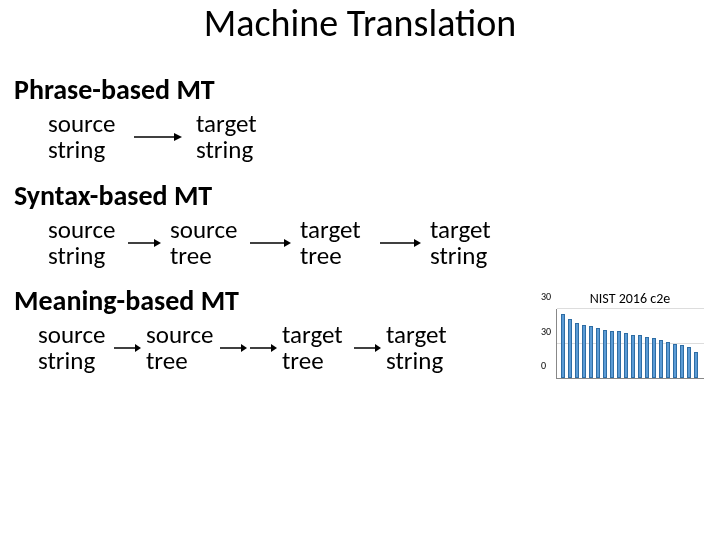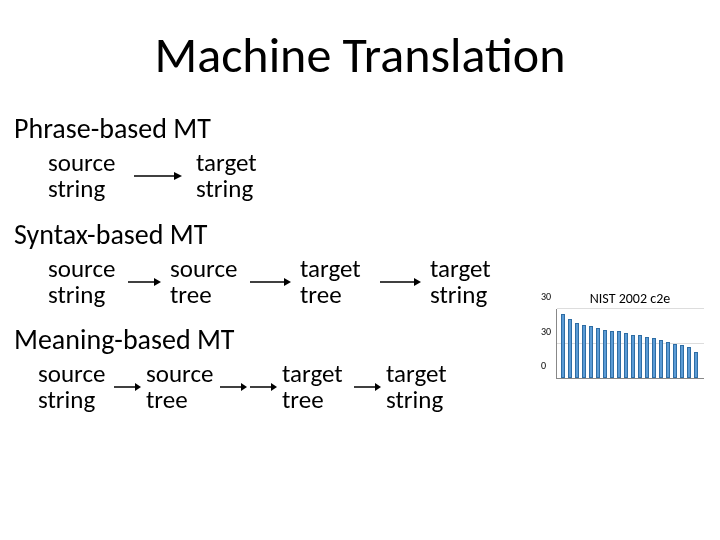--- a/index.html
+++ b/index.html
@@ -7,28 +7,27 @@
     width: 720px;
     height: 540px;
     background: #fff;
     font-family: Calibri, "Segoe UI", Arial, sans-serif;
     color: #000;
     position: relative;
     overflow: hidden;
   }
   .title {
     text-align: center;
-    font-size: 50px;
+    font-size: 38px;
     font-weight: 400;
-    padding-top: 24px;
     padding-bottom: 18px;
   }
   .section-heading {
     font-size: 28px;
-    font-weight: 400;
+    font-weight: 700;
     padding-left: 14px;
     margin-top: 8px;
     margin-bottom: 4px;
   }
   .row {
     display: flex;
     align-items: center;
     padding-left: 48px;
     margin-top: 2px;
     margin-bottom: 2px;
@@ -157,21 +156,21 @@
   <div class="arrow" style="width:30px">
     <svg width="30" height="14" viewBox="0 0 30 14">
         <line x1="2" y1="7" x2="23" y2="7" stroke="#000" stroke-width="1.5"></line>
         <polygon points="23,3 29,7 23,11" fill="#000"></polygon>
       </svg>
   </div>
   <div class="node" style="width:72px;margin-left:4px">target<br>string</div>
 </div>
 
 <div class="chart-box">
-  <div class="chart-title">NIST 2002 c2e</div>
+  <div class="chart-title">NIST 2016 c2e</div>
   <div class="chart-area">
     <div class="gridline" style="bottom:50%"></div>
     <div class="gridline" style="bottom:100%"></div>
     <div class="ytick" style="bottom:0">0</div>
     <div class="ytick" style="bottom:50%">30</div>
     <div class="ytick" style="bottom:100%">30</div>
     <div class="bars" id="chart-bars">
         <div class="bar" style="height: 92.5%;"></div>
         <div class="bar" style="height: 85%;"></div>
         <div class="bar" style="height: 80%;"></div>

